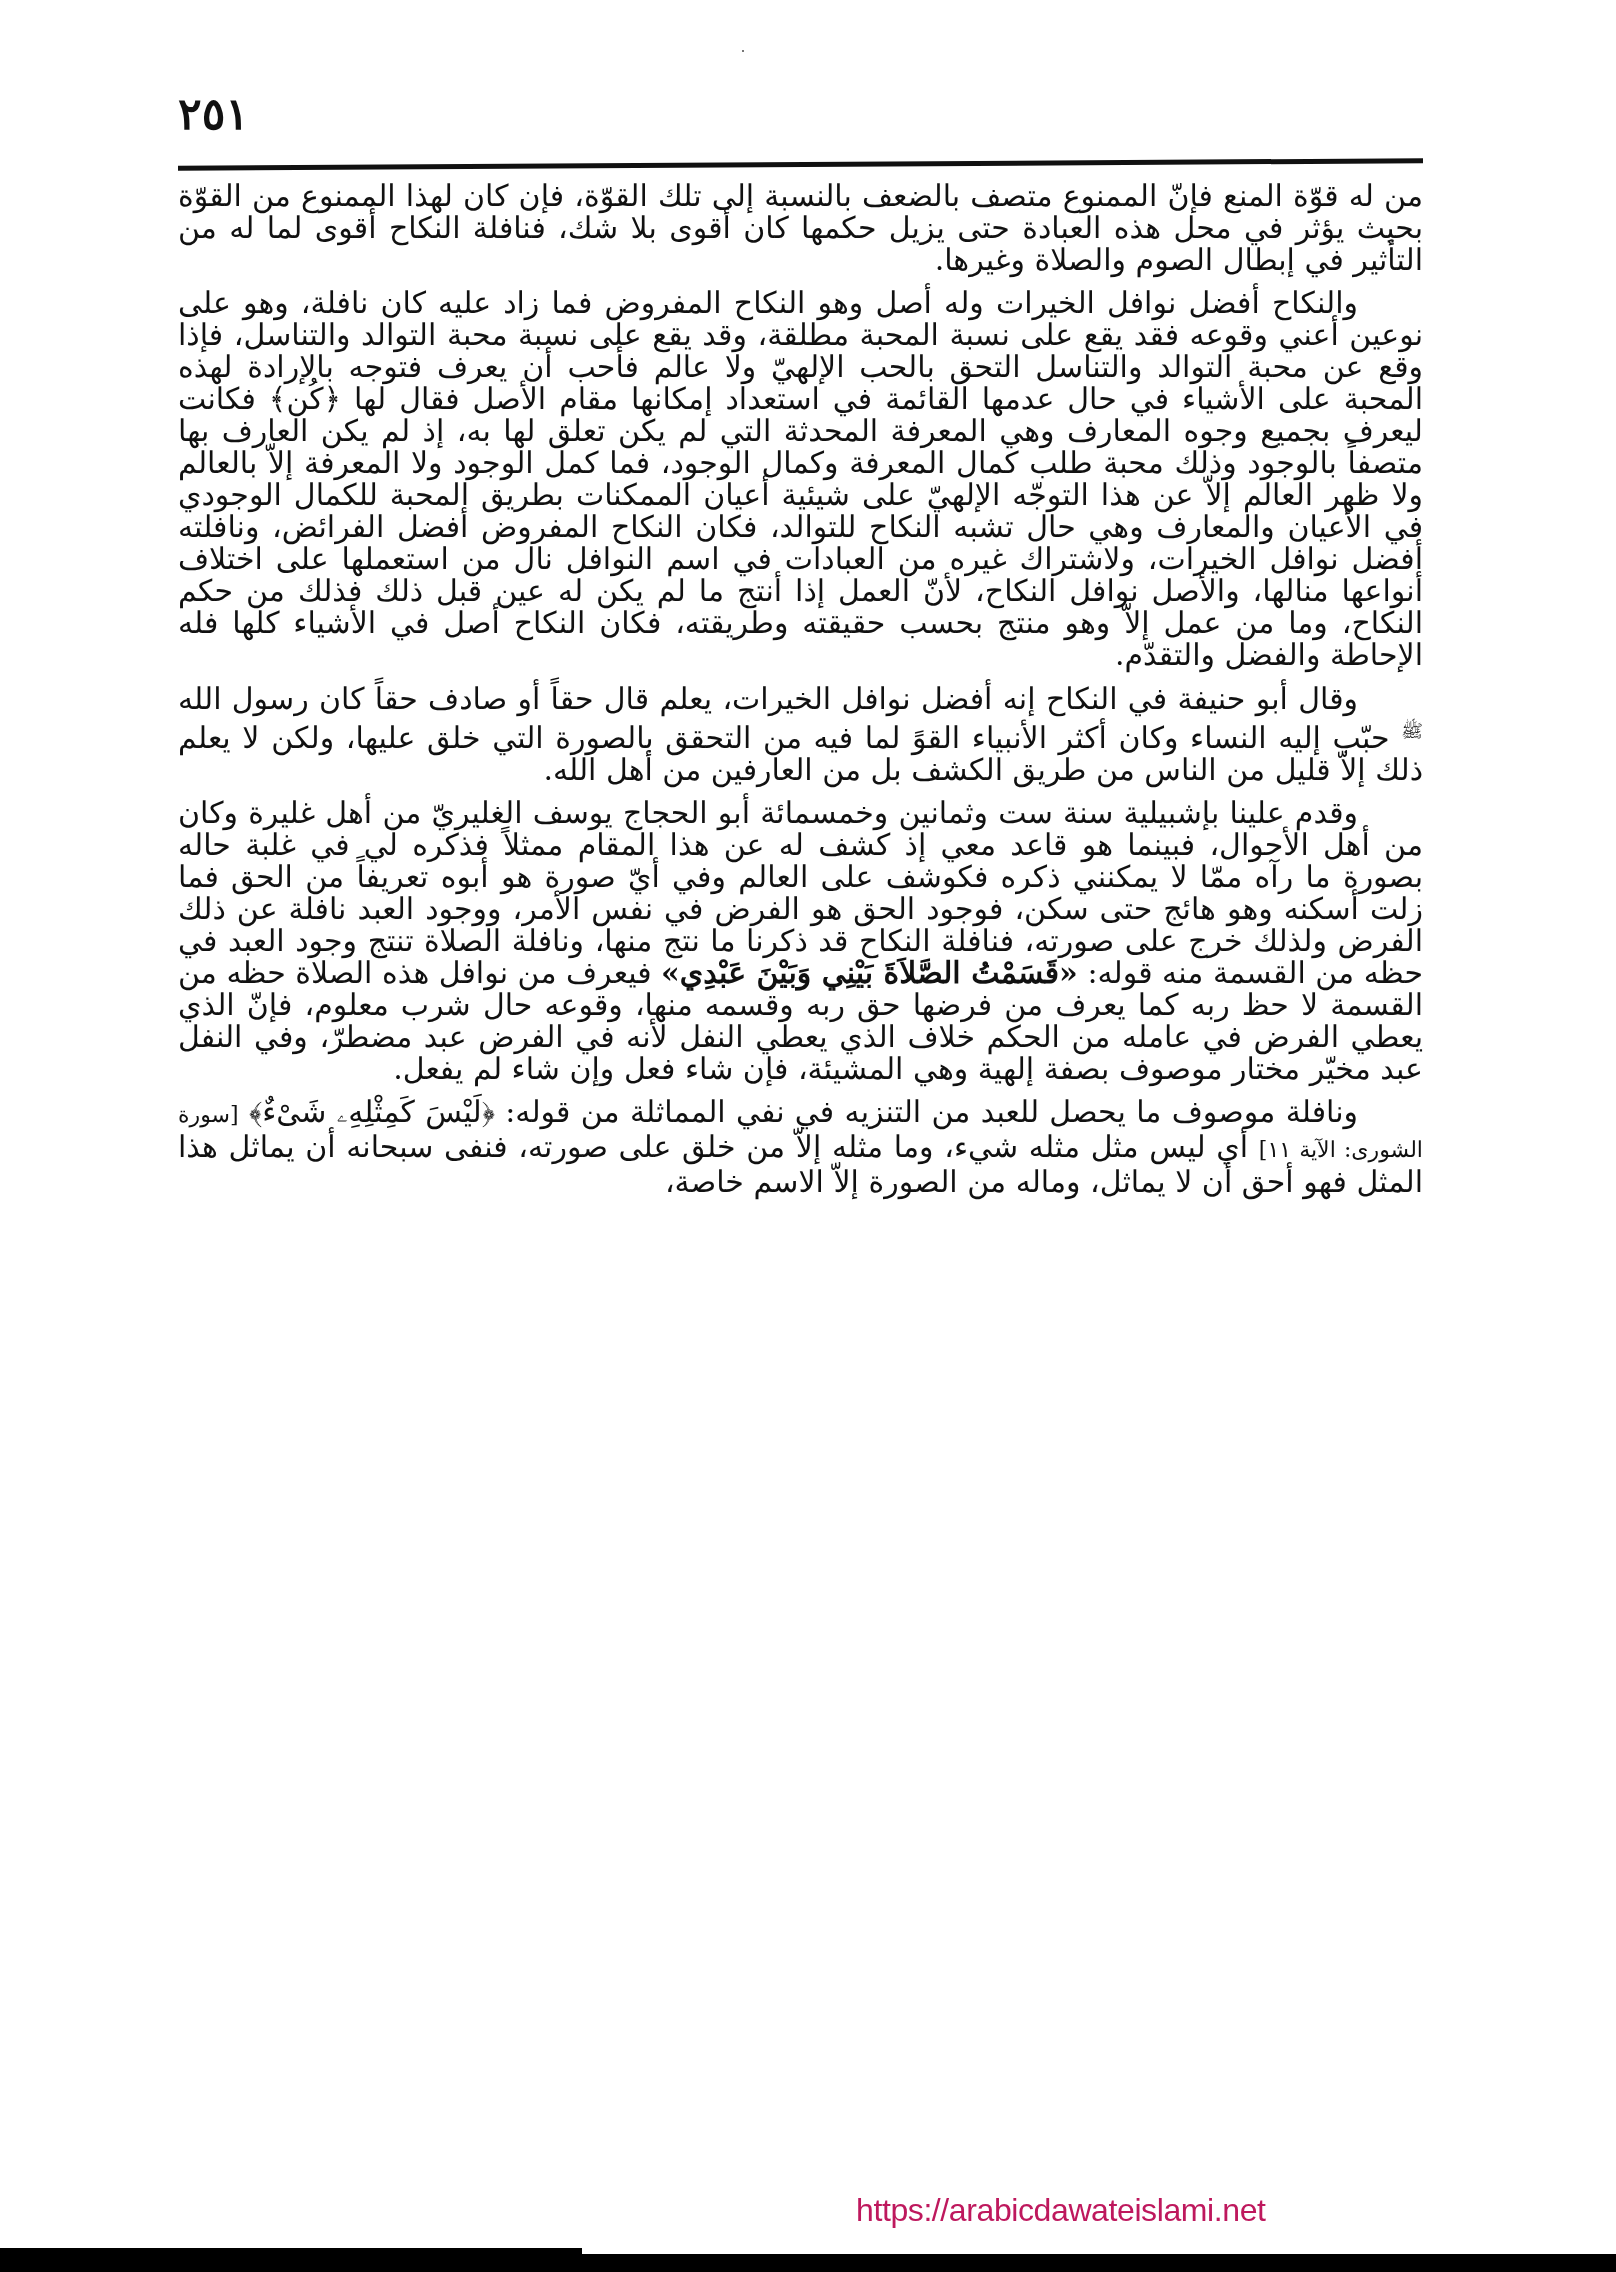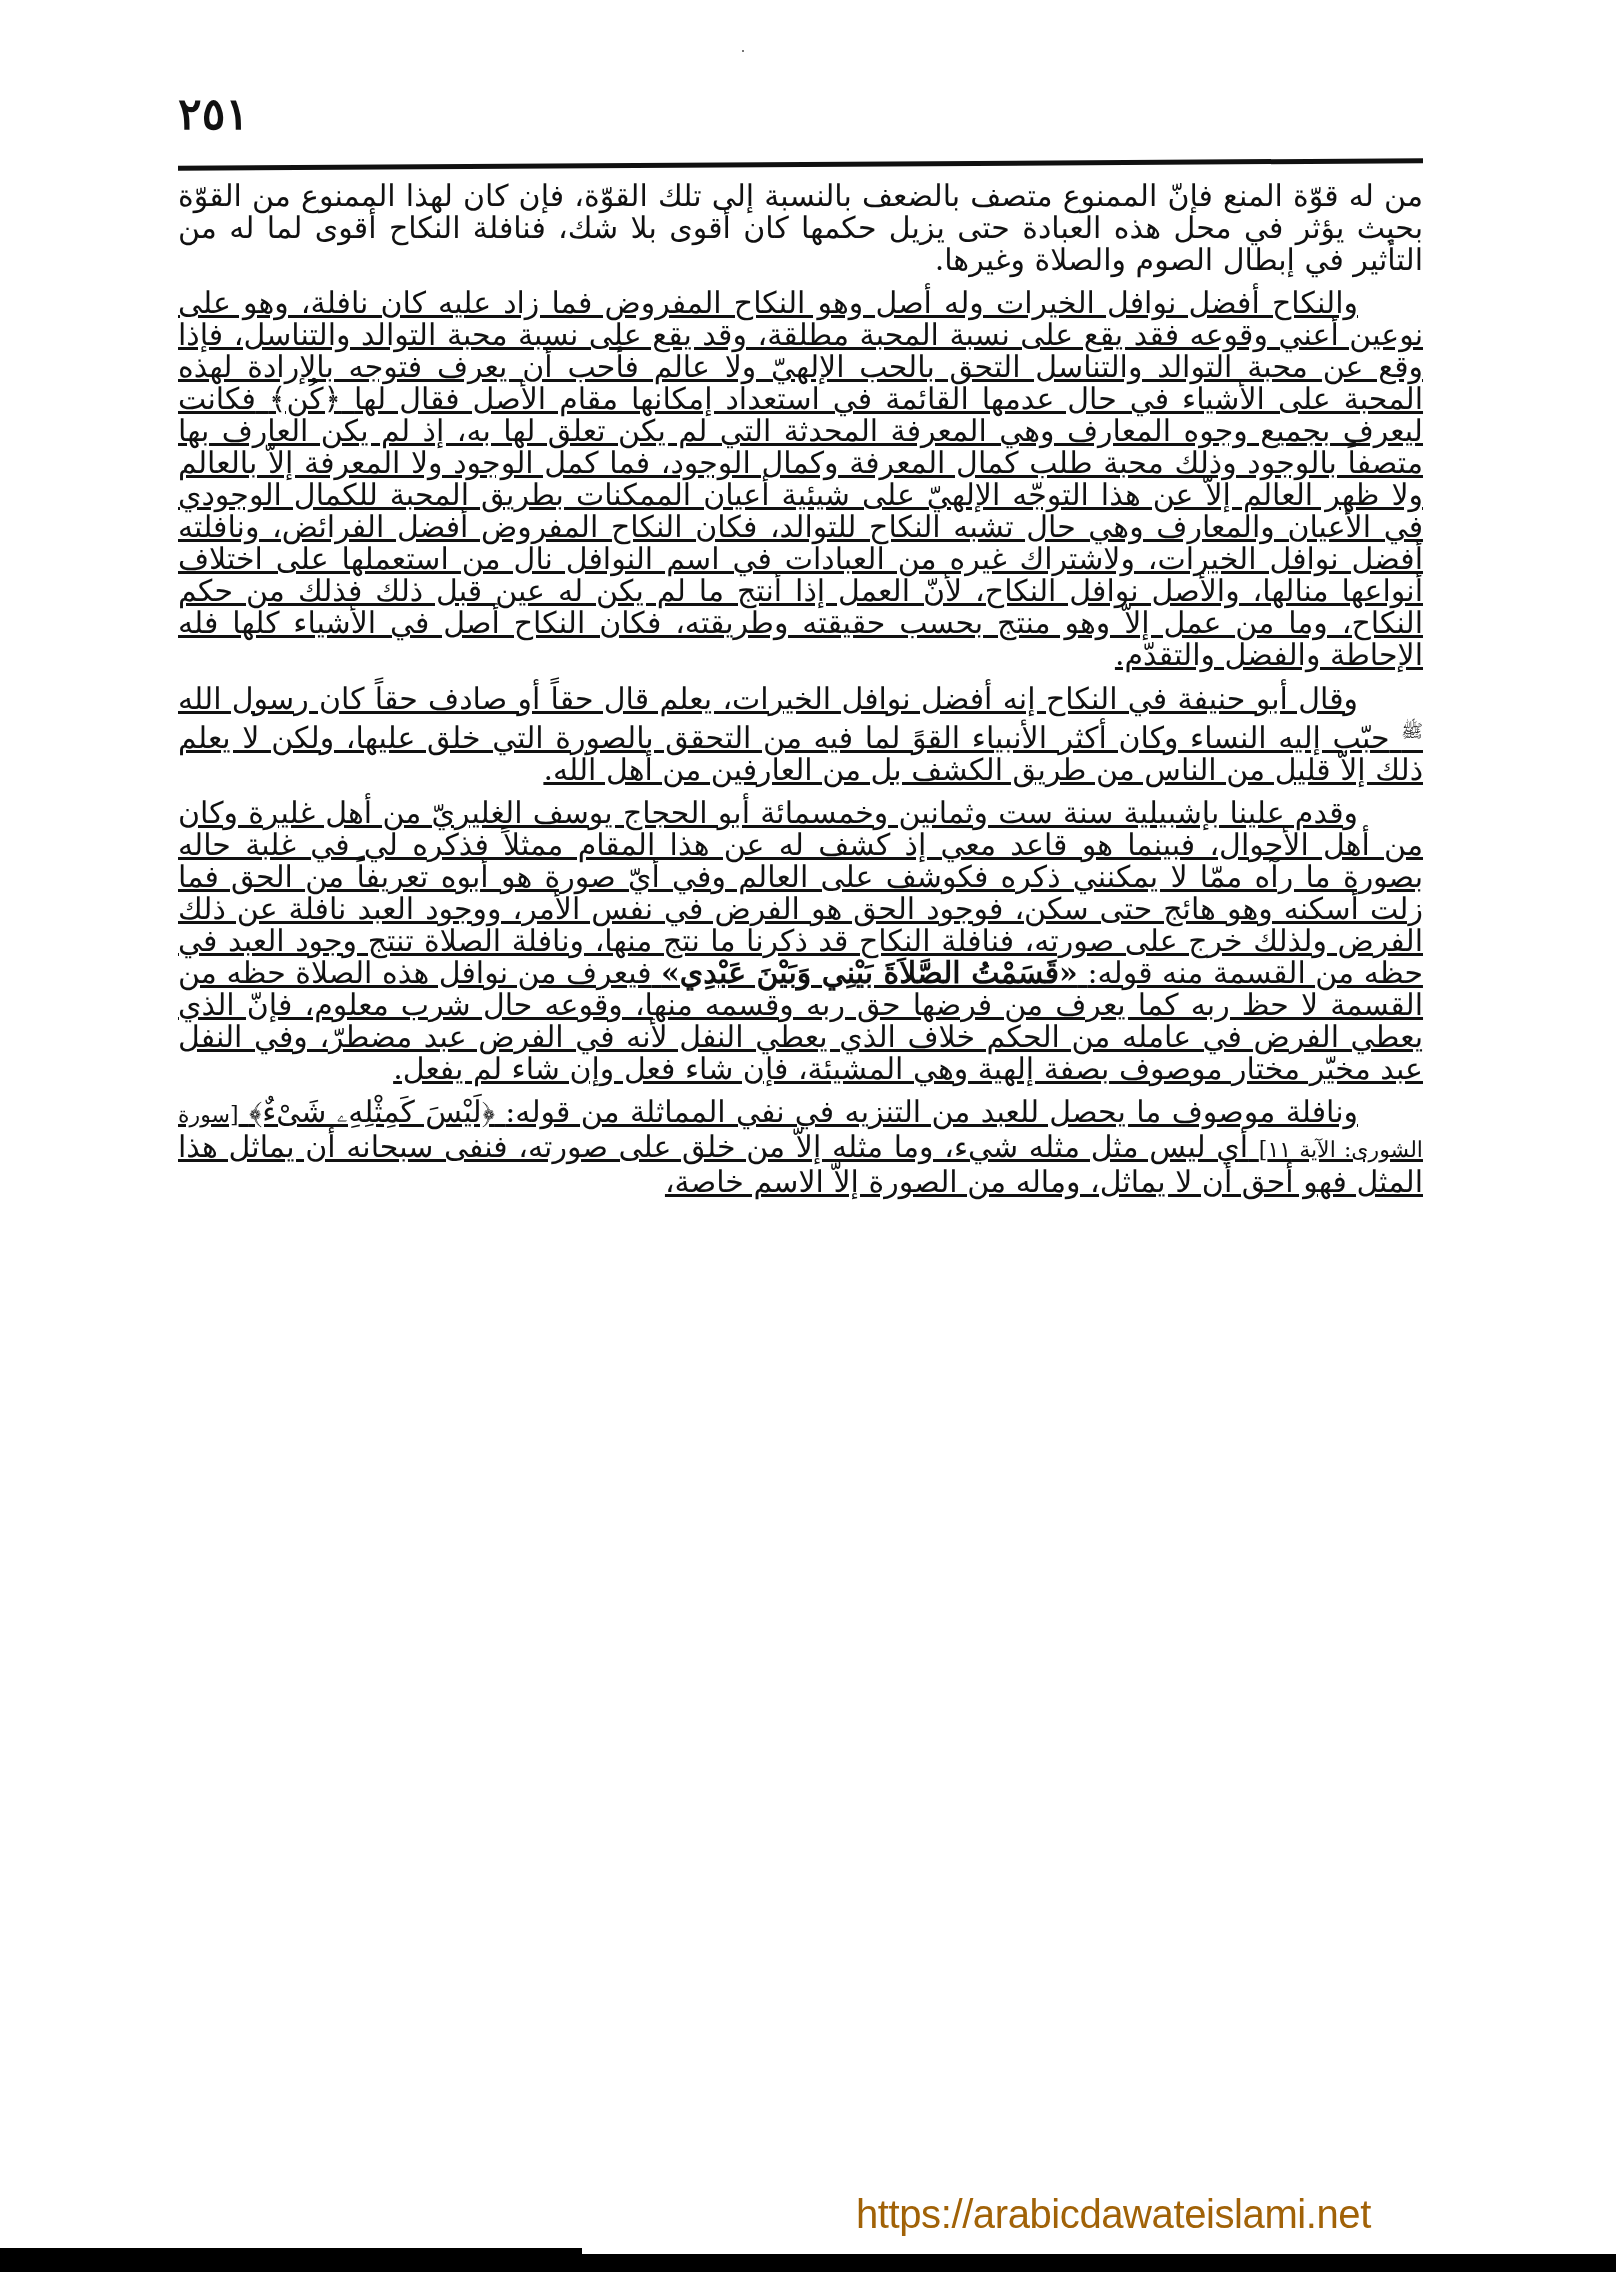--- a/index.html
+++ b/index.html
@@ -5,27 +5,27 @@
   html, body { margin: 0; padding: 0; background: #ffffff; }
   body { width: 1617px; height: 2273px; position: relative; overflow: hidden; font-family: "DejaVu Serif", "Liberation Serif", serif; color: #111; }
   .page { position: absolute; left: 0; top: 0; width: 1617px; height: 2273px; background: #fff; }
   .top-tick { position: absolute; left: 742px; top: 50px; width: 2.4px; height: 2.4px; background: #777; }
   .header { position: absolute; left: 178px; right: 194px; top: 81px; height: 65px; direction: rtl; }
   .running-title { position: absolute; right: 0; top: 6.5px; font-size: 36px; font-weight: bold; white-space: nowrap; letter-spacing: -0.4px; }
   .page-number { position: absolute; left: 0; top: 6.5px; font-size: 44px; font-weight: bold; direction: rtl; }
   .header-rule { position: absolute; left: 178px; width: 1245px; top: 162px; height: 4.9px; background: #111; transform: skewY(-0.35deg); }
   .body-text { position: absolute; left: 178px; width: 1245px; top: 180px; direction: rtl; text-align: justify; text-align-last: right; font-size: 30px; line-height: 32px; }
   .para { margin: 0 0 11.3px 0; text-indent: 0; }
-  .para.indent { text-indent: 65px; text-decoration: underline; }
+  .para.indent { text-indent: 65px; }
   .para.first { text-indent: 0; }
   .quran { font-weight: normal; }
   .hadith { font-weight: bold; }
   .ref { font-size: 22px; }
   .salawat { font-size: 18px; vertical-align: super; }
-  .watermark { position: absolute; left: 856px; top: 2192px; font-family: "Liberation Sans", sans-serif; font-size: 40px; color: #a16207; direction: ltr; letter-spacing: -0.4px; }
+  .watermark { position: absolute; left: 856px; top: 2192px; font-family: "Liberation Sans", sans-serif; font-size: 32px; color: #be185d; direction: ltr; letter-spacing: -0.4px; }
   .bottom-border { position: absolute; left: 0; right: 0; top: 2254px; height: 18.6px; background: #000; }
   .bottom-border::before { content: ""; position: absolute; left: 0; top: -6.5px; width: 582px; height: 6.5px; background: #000; }
 </style>
 </head>
 <body>
 
 <div class="page">
   <div class="top-tick"></div>
 
   <div class="header">

